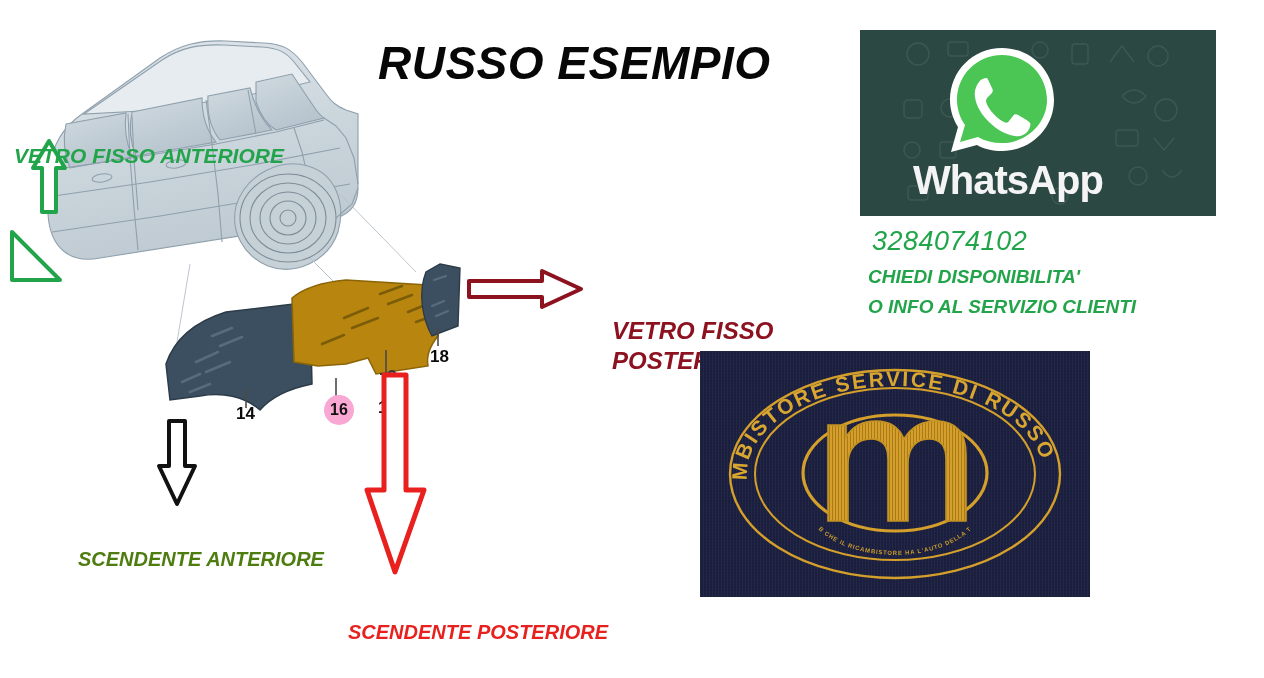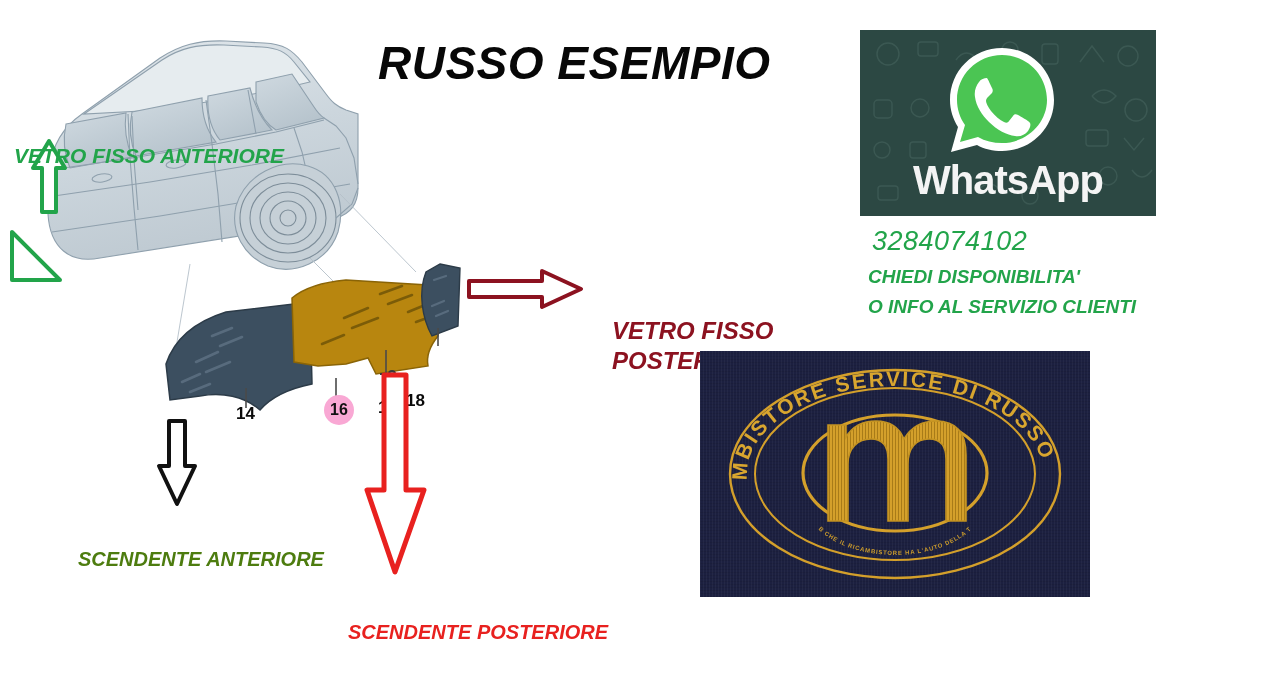--- a/index.html
+++ b/index.html
@@ -37,38 +37,38 @@
   
   #part-14-glass{left:160px;top:300px;width:160px;height:120px;}
   #part-16-glass{left:288px;top:278px;width:160px;height:120px;}
   #part-18-glass{left:408px;top:262px;width:66px;height:80px;}
 
   .partnum{
     font-size:17px;font-weight:bold;color:#0b0b0b;
     font-family:"Liberation Sans",sans-serif;
   }
   #part-label-14{left:236px;top:404px;}
-  #part-label-18{left:406px;top:347px;margin-top:44px;}
+  #part-label-18{left:430px;top:347px;}
   #part-label-17{left:378px;top:398px;}
   #part-label-16{
     left:324px;top:395px;width:30px;height:30px;border-radius:50%;
     background:#f9a8d4;display:flex;align-items:center;justify-content:center;
     font-size:16px;font-weight:bold;color:#111;
   }
 
   
   #arrow-up-green{left:30px;top:138px;width:38px;height:78px;}
   #triangle-green{left:8px;top:228px;width:56px;height:56px;}
   #arrow-right-darkred{left:466px;top:268px;width:118px;height:42px;}
   #arrow-down-black{left:156px;top:418px;width:42px;height:90px;}
   #arrow-down-red{left:362px;top:372px;width:68px;height:205px;}
 
   
   #whatsapp-banner{
-    left:860px;top:30px;width:296px;height:186px;
+    left:860px;top:30px;width:356px;height:186px;
     background:#2c4843;overflow:hidden;
   }
   #whatsapp-banner .wa-texture{
     position:absolute;left:0;top:0;width:100%;height:100%;opacity:.13;
   }
   #whatsapp-logo-mark{position:absolute;left:82px;top:12px;width:120px;height:118px;}
   #whatsapp-wordmark{
     position:absolute;left:0;top:128px;width:296px;text-align:center;
     color:#f4f4f4;font-size:40px;font-weight:bold;letter-spacing:-1px;
     font-family:"Liberation Sans",sans-serif;

